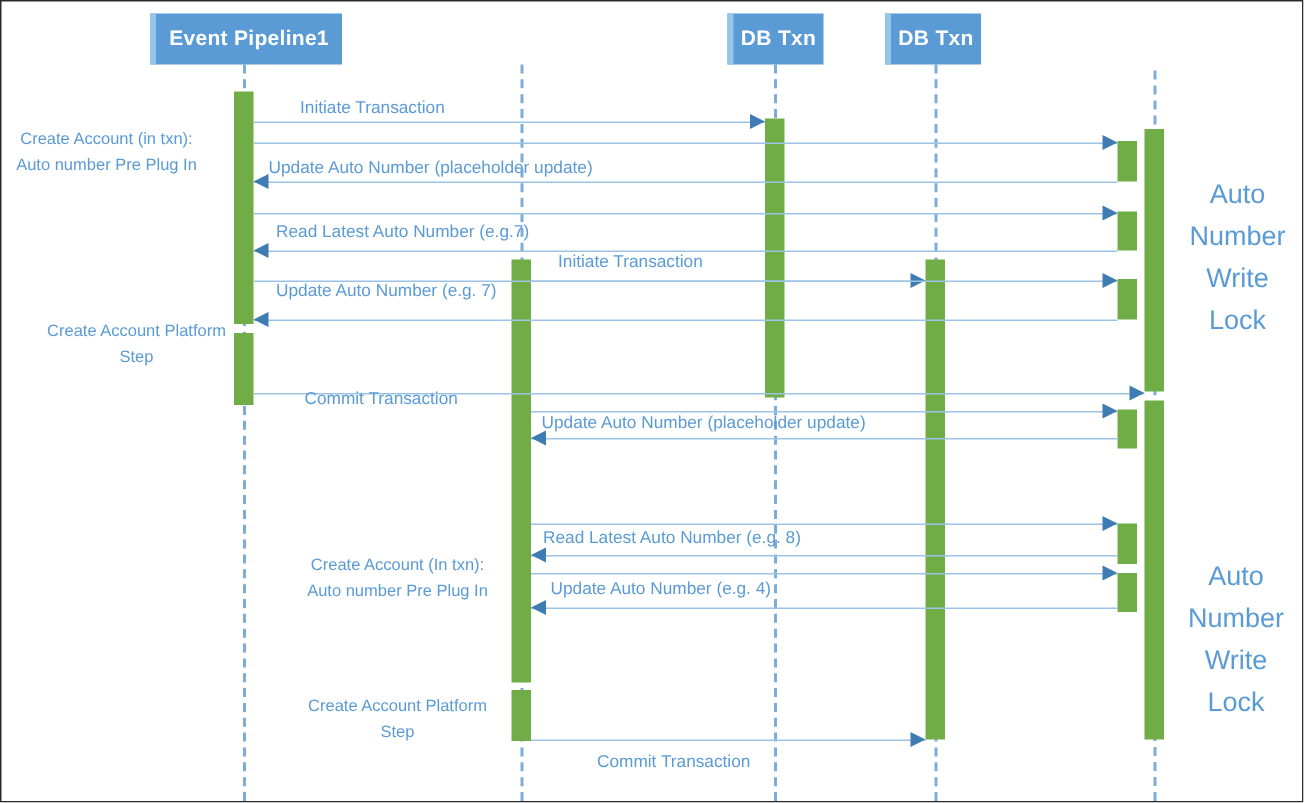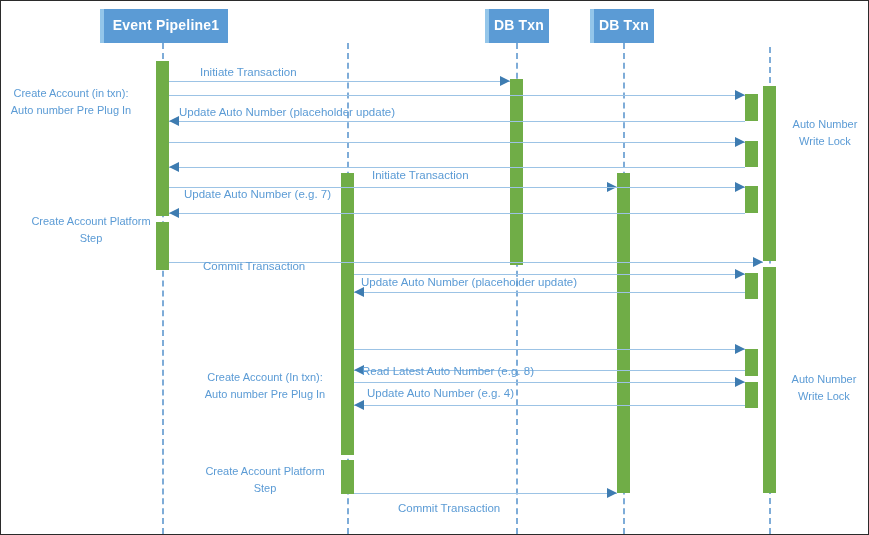--- a/index.html
+++ b/index.html
@@ -75,21 +75,21 @@
     line-height: 1;
   }
   
   .side-note {
     position: absolute;
     color: #5B9BD5;
     text-align: center;
     line-height: 1.55;
     font-size: 11px;
   }
-  .side-note.small { font-size: 11px; }
+  .side-note.small { font-size: 18px; }
 </style>
 </head>
 <body>
 
 <div id="canvas">
     <div class="lifeline" style="left: 161px; top: 42px; height: 491px; border-left-color: rgb(126, 172, 216);"></div>
     <div class="lifeline" style="left: 346px; top: 42px; height: 491px; border-left-color: rgb(126, 172, 216);"></div>
     <div class="lifeline" style="left: 515px; top: 42px; height: 491px; border-left-color: rgb(126, 172, 216);"></div>
     <div class="lifeline" style="left: 622px; top: 42px; height: 491px; border-left-color: rgb(126, 172, 216);"></div>
     <div class="lifeline" style="left: 768px; top: 46px; height: 487px; border-left-color: rgb(126, 172, 216);"></div>
@@ -112,41 +112,42 @@
     <div class="msg-label" style="left: 199px; top: 66px; color: rgb(91, 155, 213);">Initiate Transaction</div>
     <div class="msg-line" style="left: 168px; top: 94px; width: 576px; border-top-color: rgb(156, 195, 229);"></div>
     <div class="arrow-head right" style="top: 89px; left: 734px; border-left-color: rgb(62, 124, 177);"></div>
     <div class="msg-line" style="left: 168px; top: 120px; width: 576px; border-top-color: rgb(156, 195, 229);"></div>
     <div class="arrow-head left" style="top: 115px; left: 168px; border-right-color: rgb(62, 124, 177);"></div>
     <div class="msg-label" style="left: 178px; top: 106px; color: rgb(91, 155, 213);">Update Auto Number (placeholder update)</div>
     <div class="msg-line" style="left: 168px; top: 141px; width: 576px; border-top-color: rgb(156, 195, 229);"></div>
     <div class="arrow-head right" style="top: 136px; left: 734px; border-left-color: rgb(62, 124, 177);"></div>
     <div class="msg-line" style="left: 168px; top: 166px; width: 576px; border-top-color: rgb(156, 195, 229);"></div>
     <div class="arrow-head left" style="top: 161px; left: 168px; border-right-color: rgb(62, 124, 177);"></div>
+    <div class="msg-label" style="left: 183px; top: 149px; color: rgb(91, 155, 213);">Read Latest Auto Number (e.g.7)</div>
     <div class="msg-line" style="left: 353px; top: 186px; width: 263px; border-top-color: rgb(156, 195, 229);"></div>
     <div class="arrow-head right" style="top: 181px; left: 606px; border-left-color: rgb(62, 124, 177);"></div>
     <div class="msg-label" style="left: 371px; top: 169px; color: rgb(91, 155, 213);">Initiate Transaction</div>
     <div class="msg-line" style="left: 168px; top: 186px; width: 576px; border-top-color: rgb(156, 195, 229);"></div>
     <div class="arrow-head right" style="top: 181px; left: 734px; border-left-color: rgb(62, 124, 177);"></div>
     <div class="msg-line" style="left: 168px; top: 212px; width: 576px; border-top-color: rgb(156, 195, 229);"></div>
     <div class="arrow-head left" style="top: 207px; left: 168px; border-right-color: rgb(62, 124, 177);"></div>
     <div class="msg-label" style="left: 183px; top: 188px; color: rgb(91, 155, 213);">Update  Auto Number (e.g. 7)</div>
     <div class="msg-line" style="left: 168px; top: 261px; width: 594px; border-top-color: rgb(156, 195, 229);"></div>
     <div class="arrow-head right" style="top: 256px; left: 752px; border-left-color: rgb(62, 124, 177);"></div>
     <div class="msg-label" style="left: 202px; top: 260px; color: rgb(91, 155, 213);">Commit Transaction</div>
     <div class="msg-line" style="left: 353px; top: 273px; width: 391px; border-top-color: rgb(156, 195, 229);"></div>
     <div class="arrow-head right" style="top: 268px; left: 734px; border-left-color: rgb(62, 124, 177);"></div>
     <div class="msg-line" style="left: 353px; top: 291px; width: 391px; border-top-color: rgb(156, 195, 229);"></div>
     <div class="arrow-head left" style="top: 286px; left: 353px; border-right-color: rgb(62, 124, 177);"></div>
     <div class="msg-label" style="left: 360px; top: 276px; color: rgb(91, 155, 213);">Update  Auto Number (placeholder update)</div>
     <div class="msg-line" style="left: 353px; top: 348px; width: 391px; border-top-color: rgb(156, 195, 229);"></div>
     <div class="arrow-head right" style="top: 343px; left: 734px; border-left-color: rgb(62, 124, 177);"></div>
     <div class="msg-line" style="left: 353px; top: 369px; width: 391px; border-top-color: rgb(156, 195, 229);"></div>
     <div class="arrow-head left" style="top: 364px; left: 353px; border-right-color: rgb(62, 124, 177);"></div>
-    <div class="msg-label" style="left: 361px; top: 353px; color: rgb(91, 155, 213); margin-top: 12px;">Read Latest Auto Number (e.g. 8)</div>
+    <div class="msg-label" style="left: 361px; top: 353px; color: rgb(91, 155, 213);">Read Latest Auto Number (e.g. 8)</div>
     <div class="msg-line" style="left: 353px; top: 381px; width: 391px; border-top-color: rgb(156, 195, 229);"></div>
     <div class="arrow-head right" style="top: 376px; left: 734px; border-left-color: rgb(62, 124, 177);"></div>
     <div class="msg-line" style="left: 353px; top: 404px; width: 391px; border-top-color: rgb(156, 195, 229);"></div>
     <div class="arrow-head left" style="top: 399px; left: 353px; border-right-color: rgb(62, 124, 177);"></div>
     <div class="msg-label" style="left: 366px; top: 387px; color: rgb(91, 155, 213);">Update Auto Number (e.g. 4)</div>
     <div class="msg-line" style="left: 353px; top: 492px; width: 263px; border-top-color: rgb(156, 195, 229);"></div>
     <div class="arrow-head right" style="top: 487px; left: 606px; border-left-color: rgb(62, 124, 177);"></div>
     <div class="msg-label" style="left: 397px; top: 502px; color: rgb(91, 155, 213);">Commit Transaction</div>
     <div class="side-note" style="left: 4px; top: 84px; width: 132px; text-align: center; color: rgb(91, 155, 213);">Create Account (in txn): Auto number Pre Plug In</div>
     <div class="side-note" style="left: 30px; top: 212px; width: 120px; text-align: center; color: rgb(91, 155, 213);">Create Account Platform Step</div>

